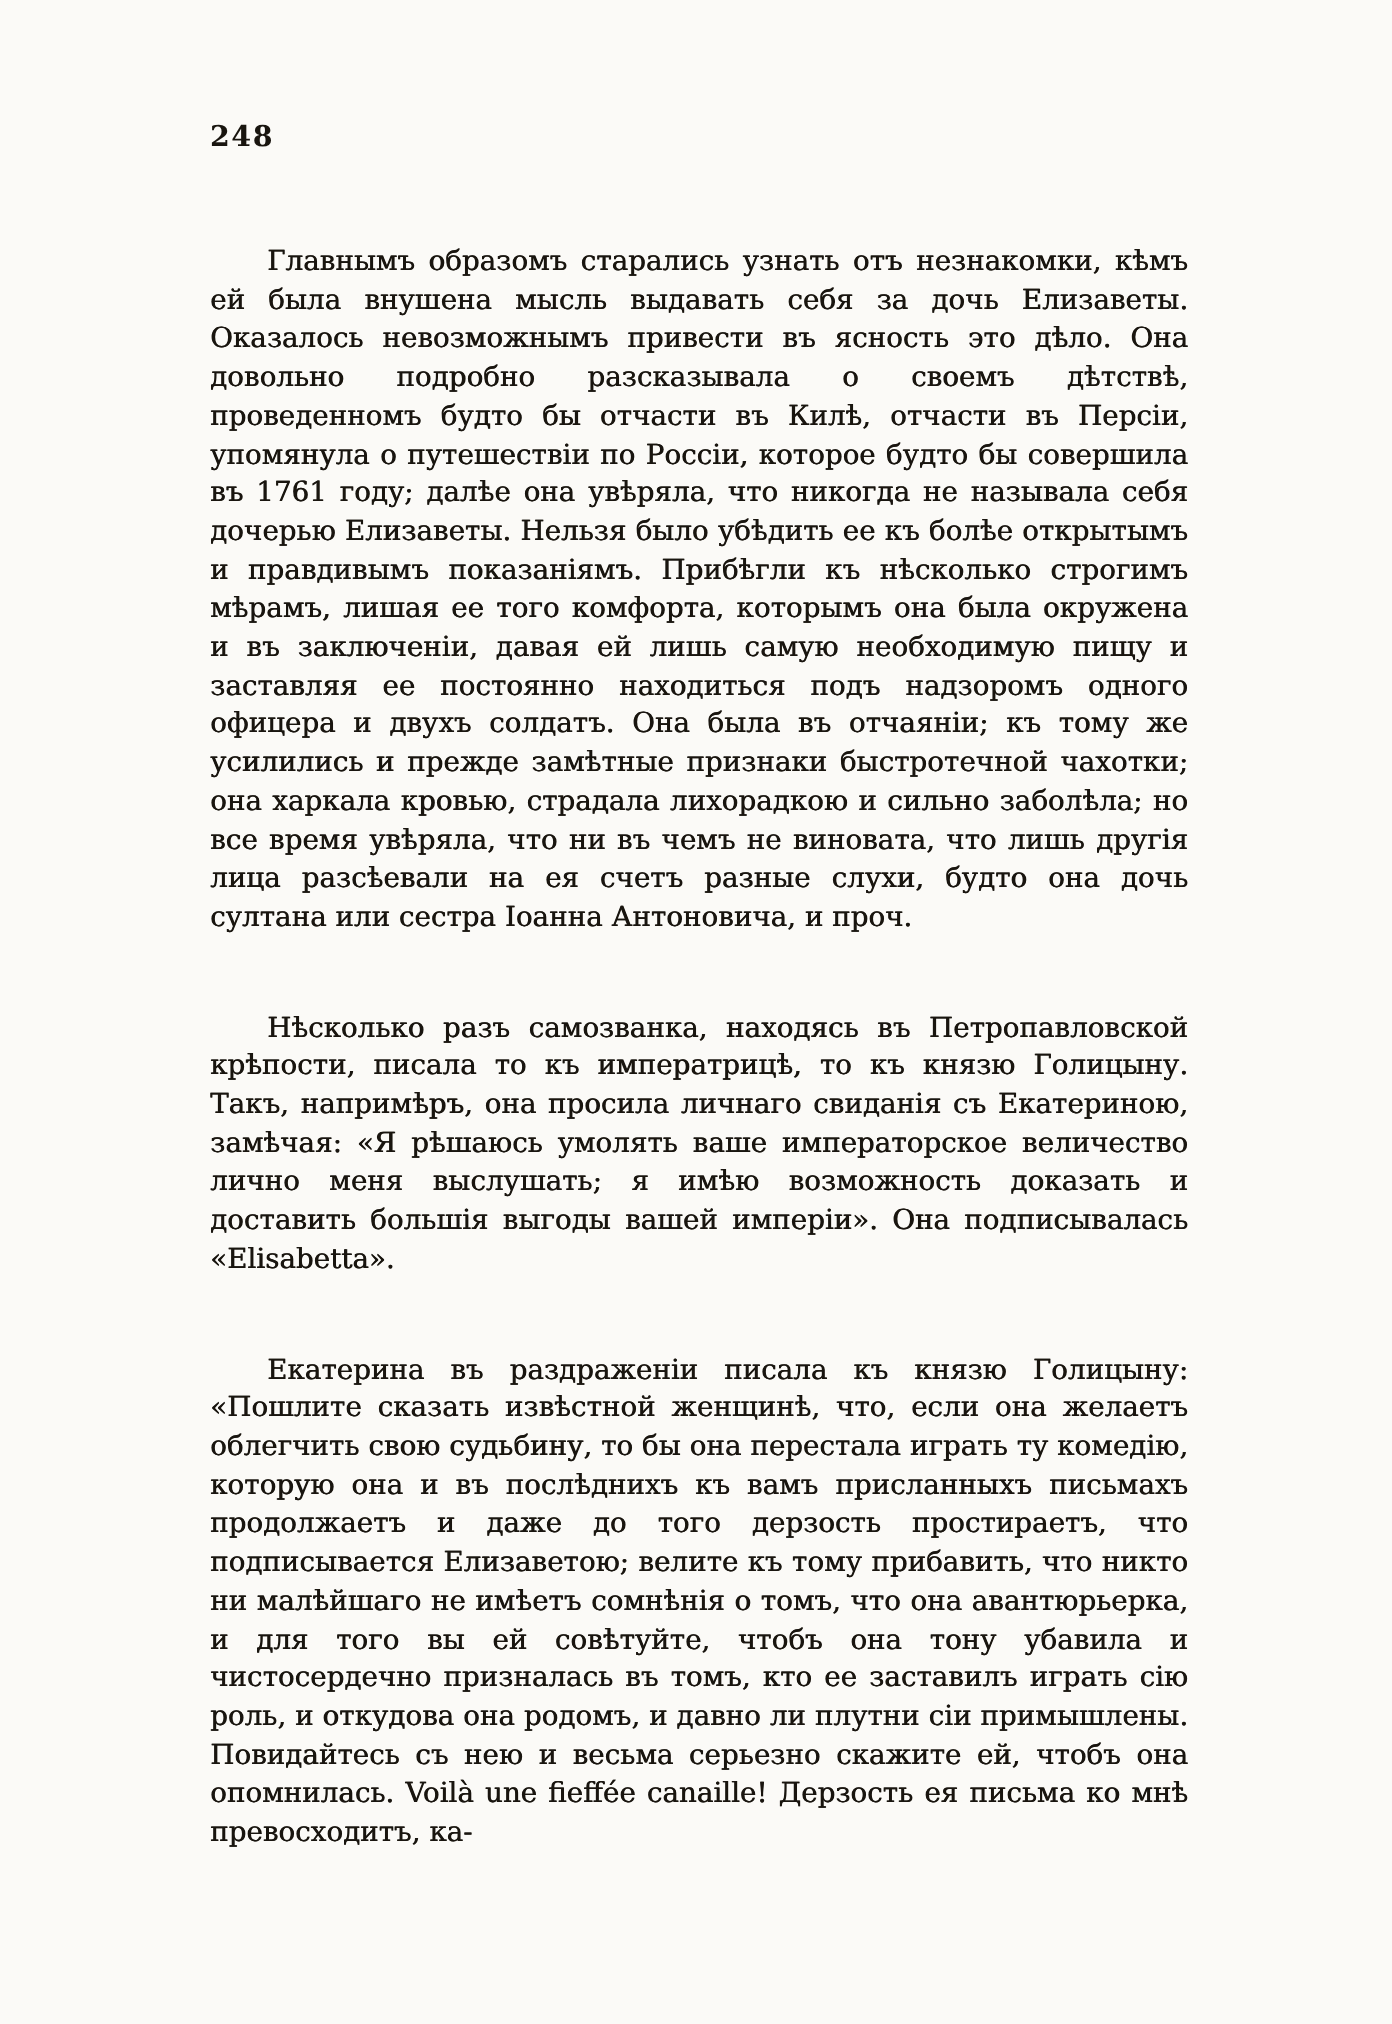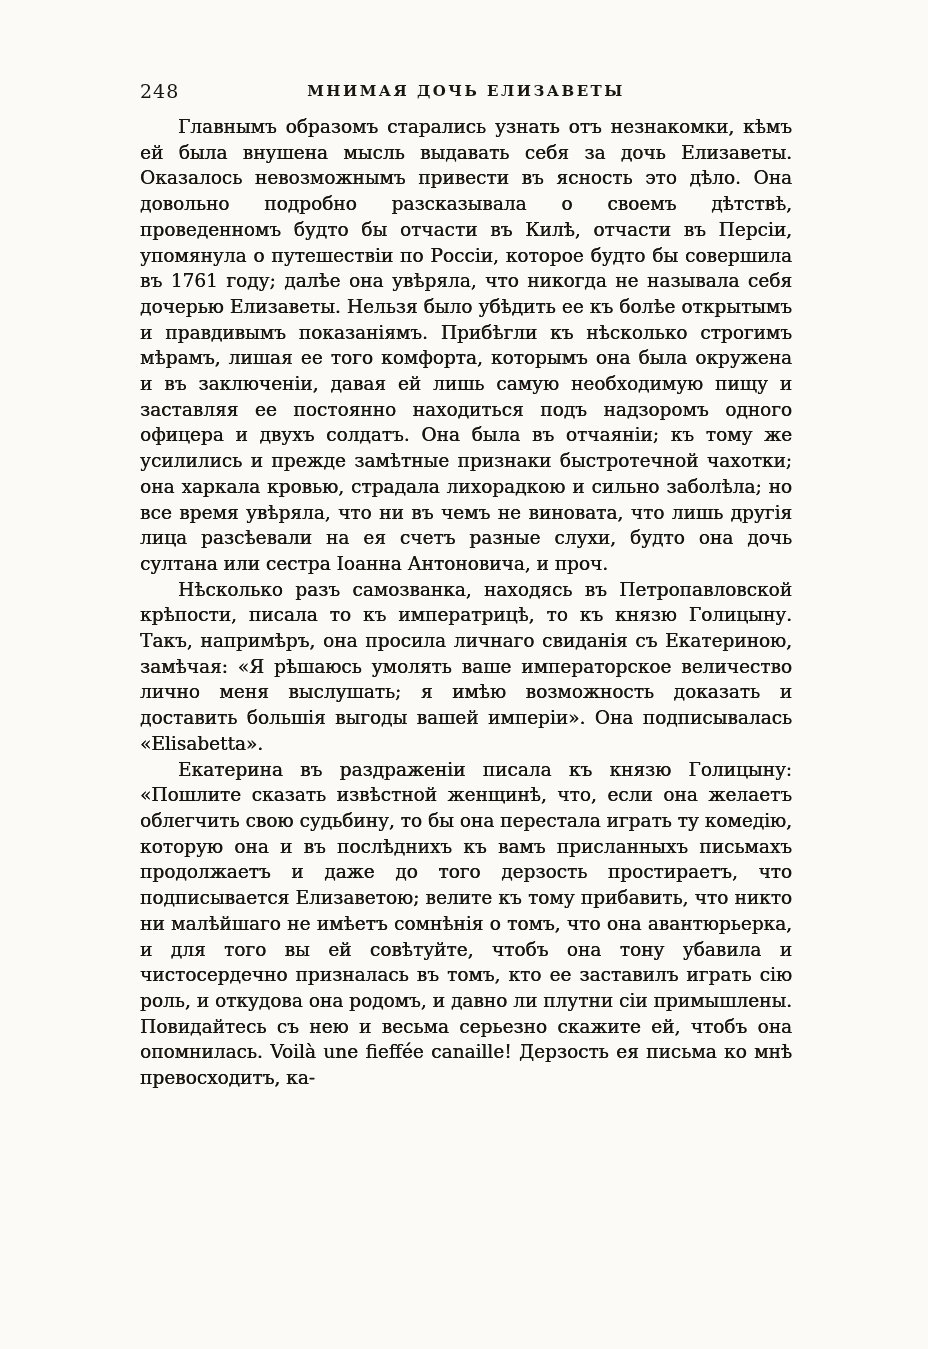--- a/index.html
+++ b/index.html
@@ -22,21 +22,21 @@
     top: 80px;
     left: 140px;
     width: 652px;
     height: 26px;
   }
   .page-number {
     position: absolute;
     left: 0;
     top: 0;
     font-size: 19px;
-    font-weight: normal;
+    font-weight: bold;
     letter-spacing: 1px;
   }
   .running-title {
     display: block;
     text-align: center;
     font-size: 15px;
     font-weight: bold;
     letter-spacing: 2.5px;
     padding-top: 2px;
   }
@@ -44,29 +44,28 @@
     position: absolute;
     top: 114px;
     left: 140px;
     width: 652px;
     font-size: 18.5px;
     line-height: 25.7px;
     text-align: justify;
     text-shadow: 0.35px 0 0 currentColor; 
   }
   .para { margin: 0; }
-  .para.indent { text-indent: 38px; }
+  .para.indent { text-indent: 38px; margin-top: 48px; }
 </style>
 </head>
 <body>
 
 <div class="page">
   <div class="header">
     <span class="page-number">248</span>
-    <span class="running-title">МНИМАЯ ДОЧЬ ЕЛИЗАВЕТЫ</span>
   </div>
 
   <div class="body-text">
     <p class="para indent">Главнымъ образомъ старались узнать отъ незнакомки, кѣмъ ей была внушена мысль выдавать себя за дочь Елизаветы. Оказалось невозможнымъ привести въ ясность это дѣло. Она довольно подробно разсказывала о своемъ дѣтствѣ, проведенномъ будто бы отчасти въ Килѣ, отчасти въ Персіи, упомянула о путешествіи по Россіи, которое будто бы совершила въ 1761 году; далѣе она увѣряла, что никогда не называла себя дочерью Елизаветы. Нельзя было убѣдить ее къ болѣе открытымъ и правдивымъ показаніямъ. Прибѣгли къ нѣсколько строгимъ мѣрамъ, лишая ее того комфорта, которымъ она была окружена и въ заключеніи, давая ей лишь самую необходимую пищу и заставляя ее постоянно находиться подъ надзоромъ одного офицера и двухъ солдатъ. Она была въ отчаяніи; къ тому же усилились и прежде замѣтные признаки быстротечной чахотки; она харкала кровью, страдала лихорадкою и сильно заболѣла; но все время увѣряла, что ни въ чемъ не виновата, что лишь другія лица разсѣевали на ея счетъ разные слухи, будто она дочь султана или сестра Іоанна Антоновича, и проч.</p>
     <p class="para indent">Нѣсколько разъ самозванка, находясь въ Петропавловской крѣпости, писала то къ императрицѣ, то къ князю Голицыну. Такъ, напримѣръ, она просила личнаго свиданія съ Екатериною, замѣчая: «Я рѣшаюсь умолять ваше императорское величество лично меня выслушать; я имѣю возможность доказать и доставить большія выгоды вашей имперіи». Она подписывалась «Elisabetta».</p>
     <p class="para indent">Екатерина въ раздраженіи писала къ князю Голицыну: «Пошлите сказать извѣстной женщинѣ, что, если она желаетъ облегчить свою судьбину, то бы она перестала играть ту комедію, которую она и въ послѣднихъ къ вамъ присланныхъ письмахъ продолжаетъ и даже до того дерзость простираетъ, что подписывается Елизаветою; велите къ тому прибавить, что никто ни малѣйшаго не имѣетъ сомнѣнія о томъ, что она авантюрьерка, и для того вы ей совѣтуйте, чтобъ она тону убавила и чистосердечно призналась въ томъ, кто ее заставилъ играть сію роль, и откудова она родомъ, и давно ли плутни сіи примышлены. Повидайтесь съ нею и весьма серьезно скажите ей, чтобъ она опомнилась. Voilà une fieffée canaille! Дерзость ея письма ко мнѣ превосходитъ, ка-</p>
   </div>
 </div>
 
 </body></html>

